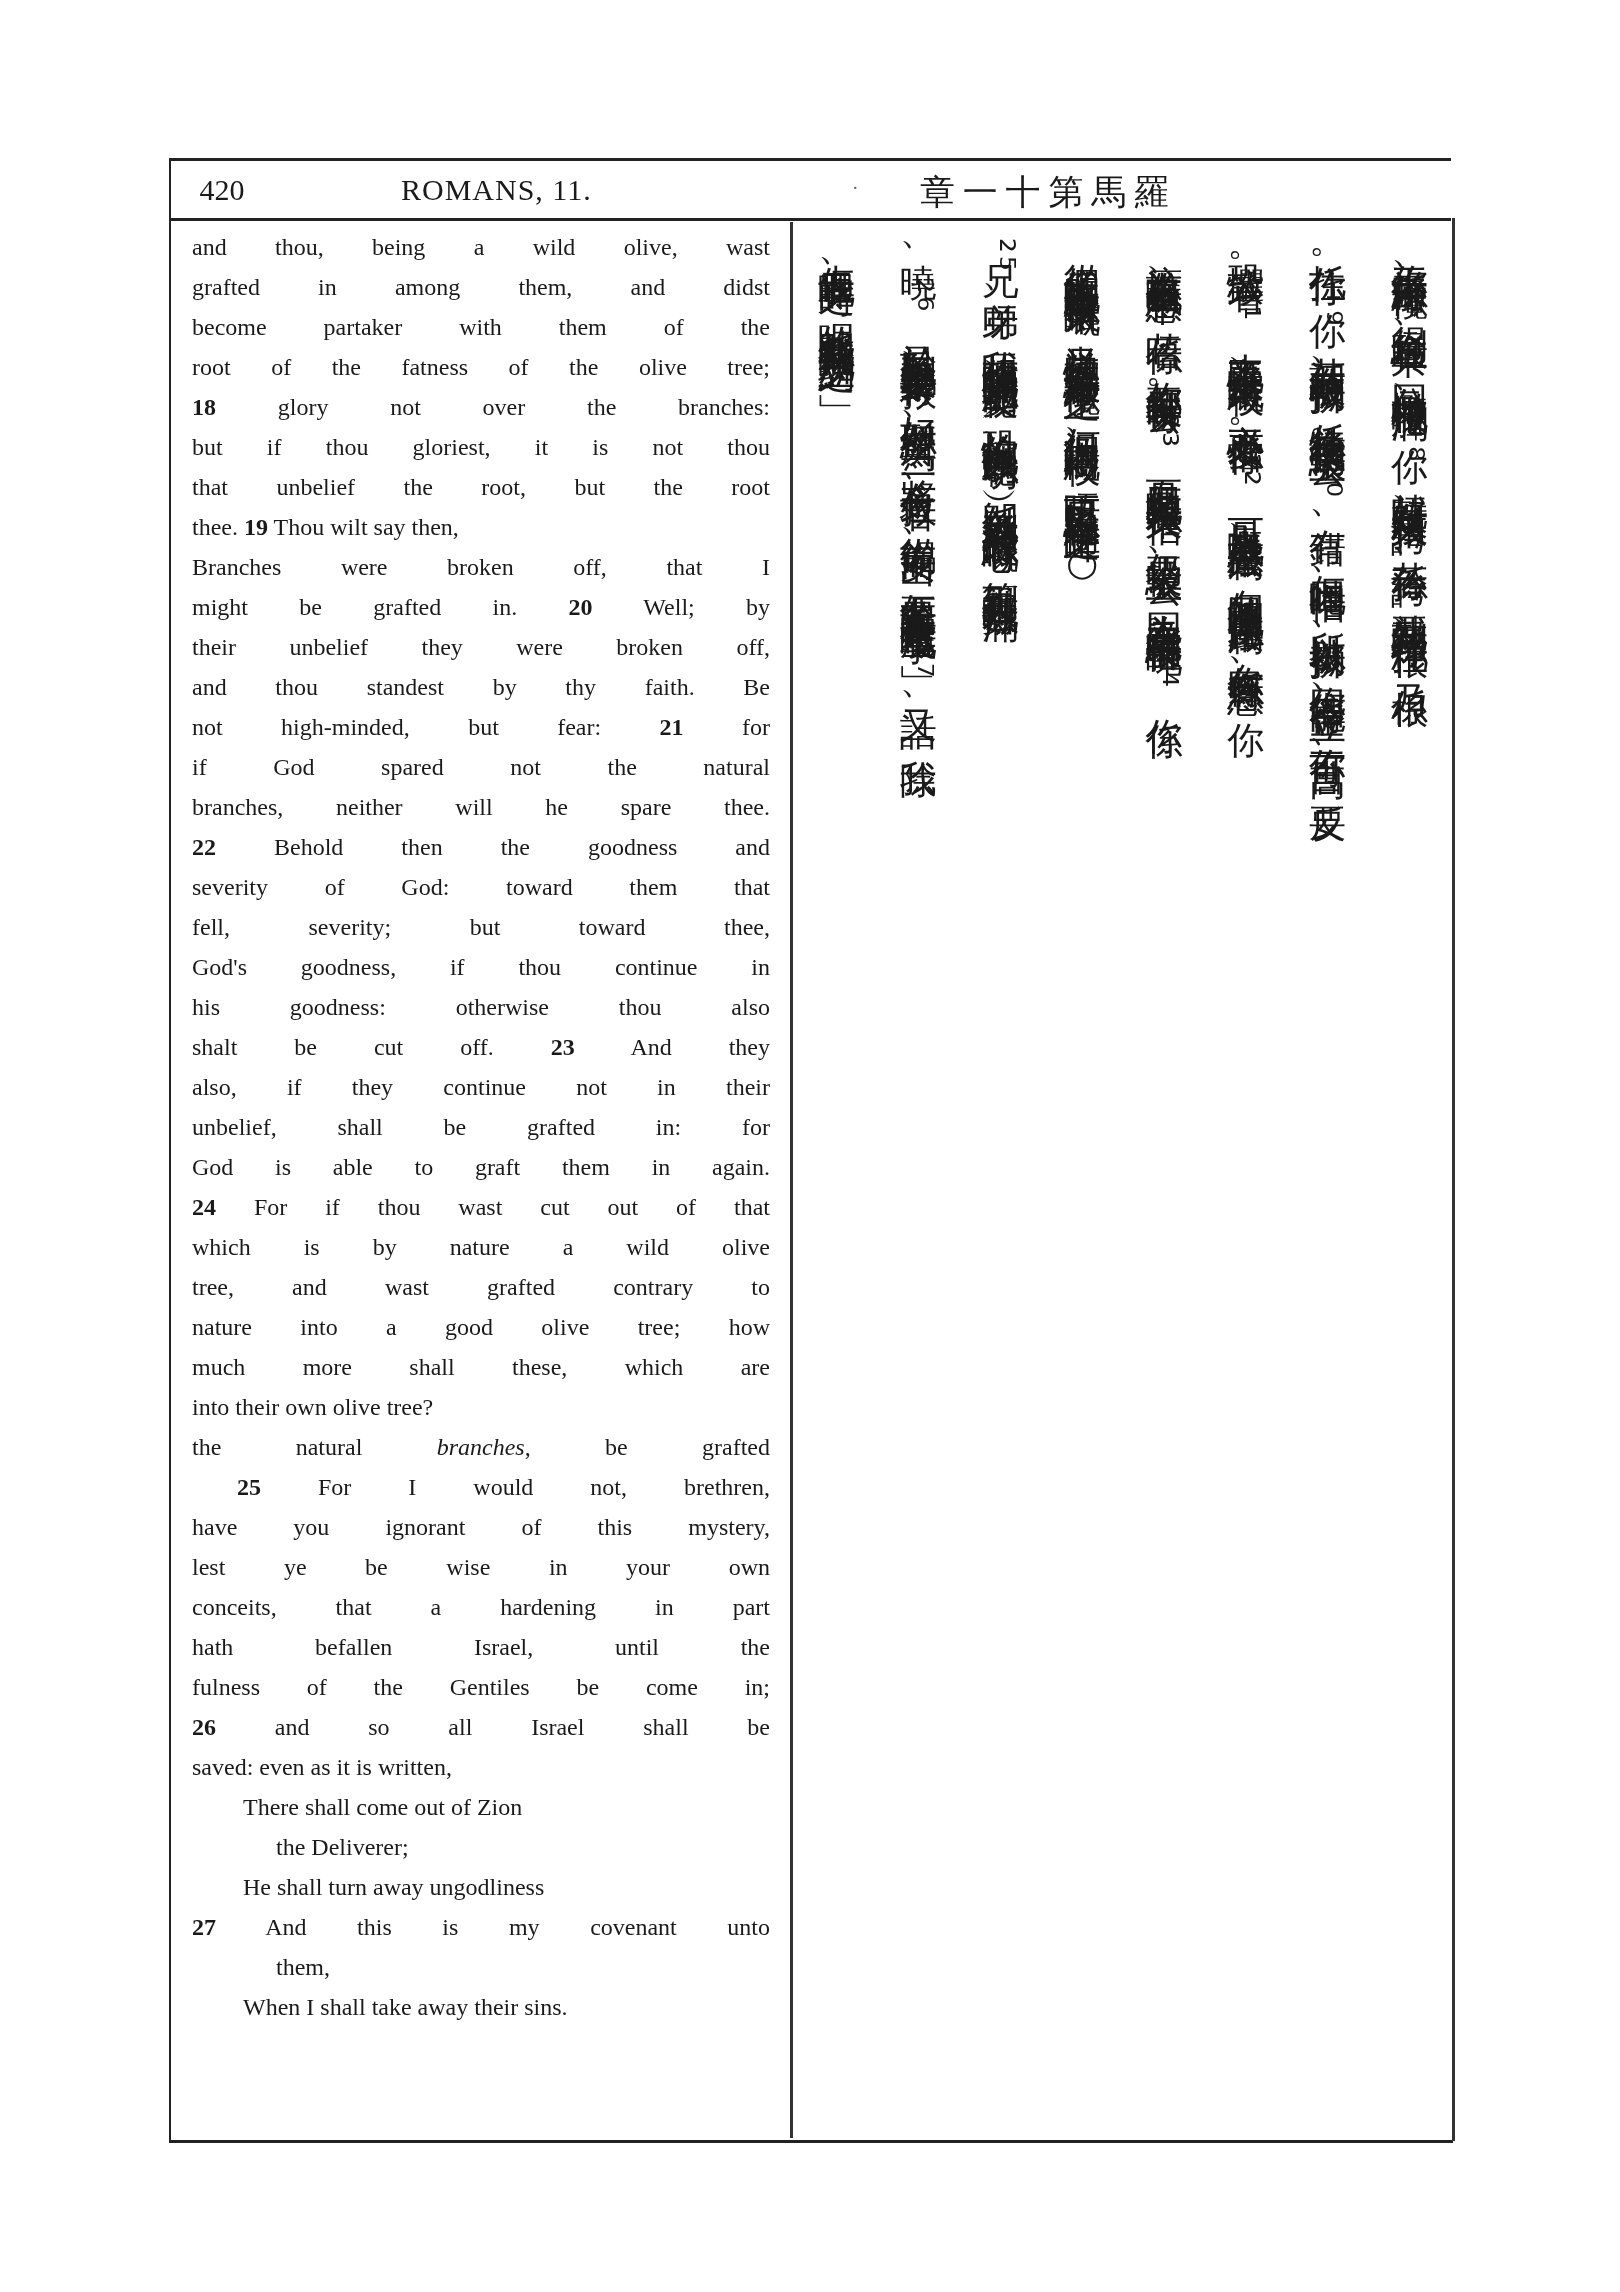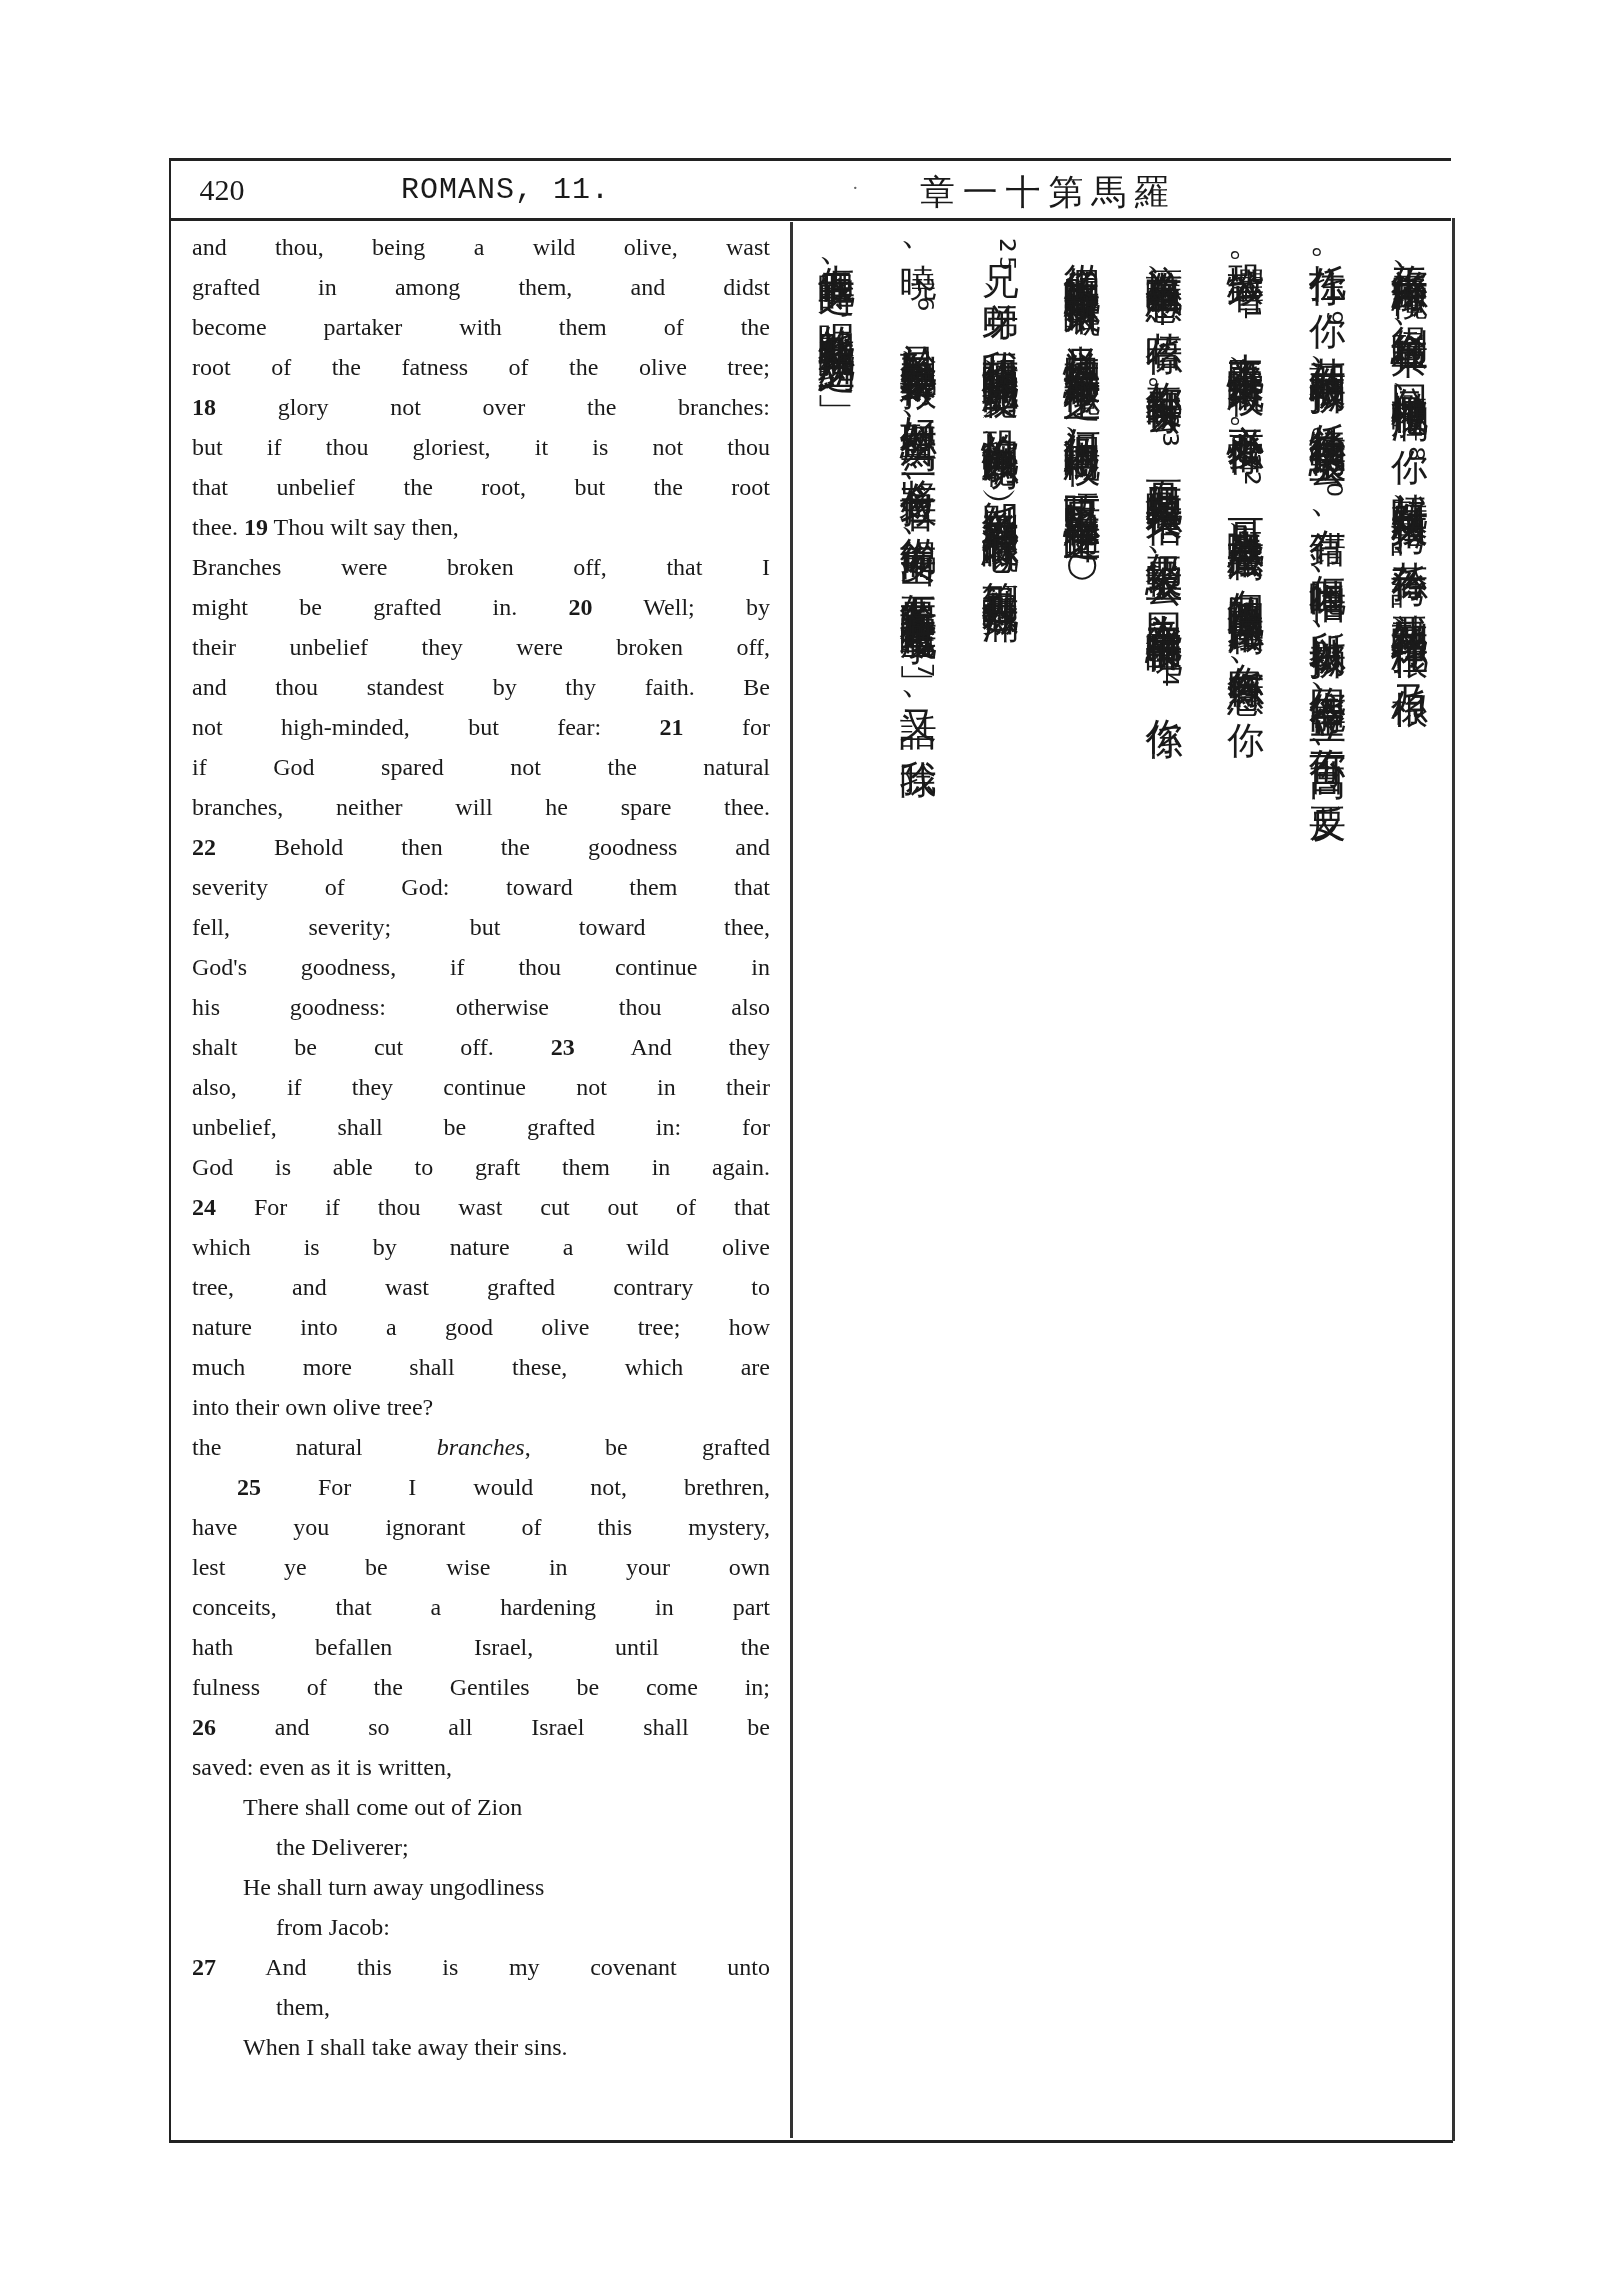--- a/index.html
+++ b/index.html
@@ -7,21 +7,21 @@
   .frame {
     position: absolute; left: 169px; top: 160px; width: 1282px; height: 1980px;
     border-left: 2.9px solid #222; border-bottom: 3.9px solid #222;
   }
   .top-rule { position: absolute; left: 169px; top: 158px; width: 1282px; height: 2.9px; background: #222; }
   .header-rule { position: absolute; left: 169px; top: 218px; width: 1282px; height: 2.9px; background: #222; }
   .right-rule { position: absolute; left: 1452px; top: 218px; width: 2.9px; height: 1923px; background: #333; }
   .header { position: absolute; left: 176px; top: 167px; width: 1269px; height: 49px;
     font-family: "Liberation Serif", "DejaVu Serif", serif; }
   .page-num { position: absolute; left: 23.5px; top: 5.9px; font-size: 30px; }
-  .running-title { position: absolute; left: 225px; top: 5.9px; font-size: 30px; letter-spacing: 1px; font-family: Liberation Mono, monospace; }
+  .running-title { position: absolute; left: 225px; top: 5.9px; font-size: 30px; letter-spacing: 1px; }
   .dot { position: absolute; left: 676px; top: 9.8px; font-size: 19.6px; color: #666; }
   .cn-title { position: absolute; left: 744px; top: 2px; font-size: 35px; letter-spacing: 7.8px;
     font-family: "DejaVu Serif", "Liberation Serif", serif; }
   .divider { position: absolute; left: 790px; top: 222px; width: 2.9px; height: 1916px; background: #333; }
   .english { position: absolute; left: 192px; top: 227px; width: 578px;
     font-family: "Liberation Serif", "DejaVu Serif", serif; font-size: 24px; line-height: 40px;
     text-align: justify; }
   .english .line { display: block; text-align: justify; text-align-last: justify; white-space: nowrap; height: 40px; }
   .english .line.last { text-align-last: left; }
   .english .line.indent { padding-left: 45px; }
@@ -88,21 +88,20 @@
     <span class="line"><span>have you ignorant of this mystery,</span></span>
     <span class="line"><span>lest ye be wise in your own</span></span>
     <span class="line"><span>conceits, that a hardening in part</span></span>
     <span class="line"><span>hath befallen Israel, until the</span></span>
     <span class="line"><span>fulness of the Gentiles be come in;</span></span>
     <span class="line"><span class="vn">26</span><span> and so all Israel shall be</span></span>
     <span class="line last"><span>saved: even as it is written,</span></span>
     <span class="line poem"><span>There shall come out of Zion</span></span>
     <span class="line poem2"><span>the Deliverer;</span></span>
     <span class="line poem"><span>He shall turn away ungodliness</span></span>
-    <span class="line poem2"><span>from Jacob:</span></span>
     <span class="line num-hang"><span class="vn">27</span><span> And this is my covenant unto</span></span>
     <span class="line poem2"><span>them,</span></span>
     <span class="line poem"><span>When I shall take away their sins.</span></span>
   </div>
 
 <div class="chinese" id="chinese">
     <div class="cn-col">你平素係野橄欖、得倒駁在其中、同分橄欖根嘅肥潤、你⁺⁸就唔好向舊枝來矜誇、若係矜誇、就要知到唔係你托住根、乃係根</div>
     <div class="cn-col">托住你。你⁺⁹若話個的枝被拗折、係特為使我得倒駁上去。²⁰有錯、佢哋因唔信、所以被拗折、你因信能得企立、你不可自高、反要</div>
     <div class="cn-col">恐懼致着。²¹上帝既不愛惜本來嘅枝、亦必不愛惜你。²²可見上帝嘅恩慈共嚴厲、向個的跌倒嘅人係用嚴厲、向你係有恩慈、你</div>
     <div class="cn-col">應該常在佢嘅恩慈中、若唔係、你都要被斬去呀。²³而且佢哋若唔係長久不信、仍要被駁上去、因為上帝能再駁番佢哋。²⁴你係</div>

